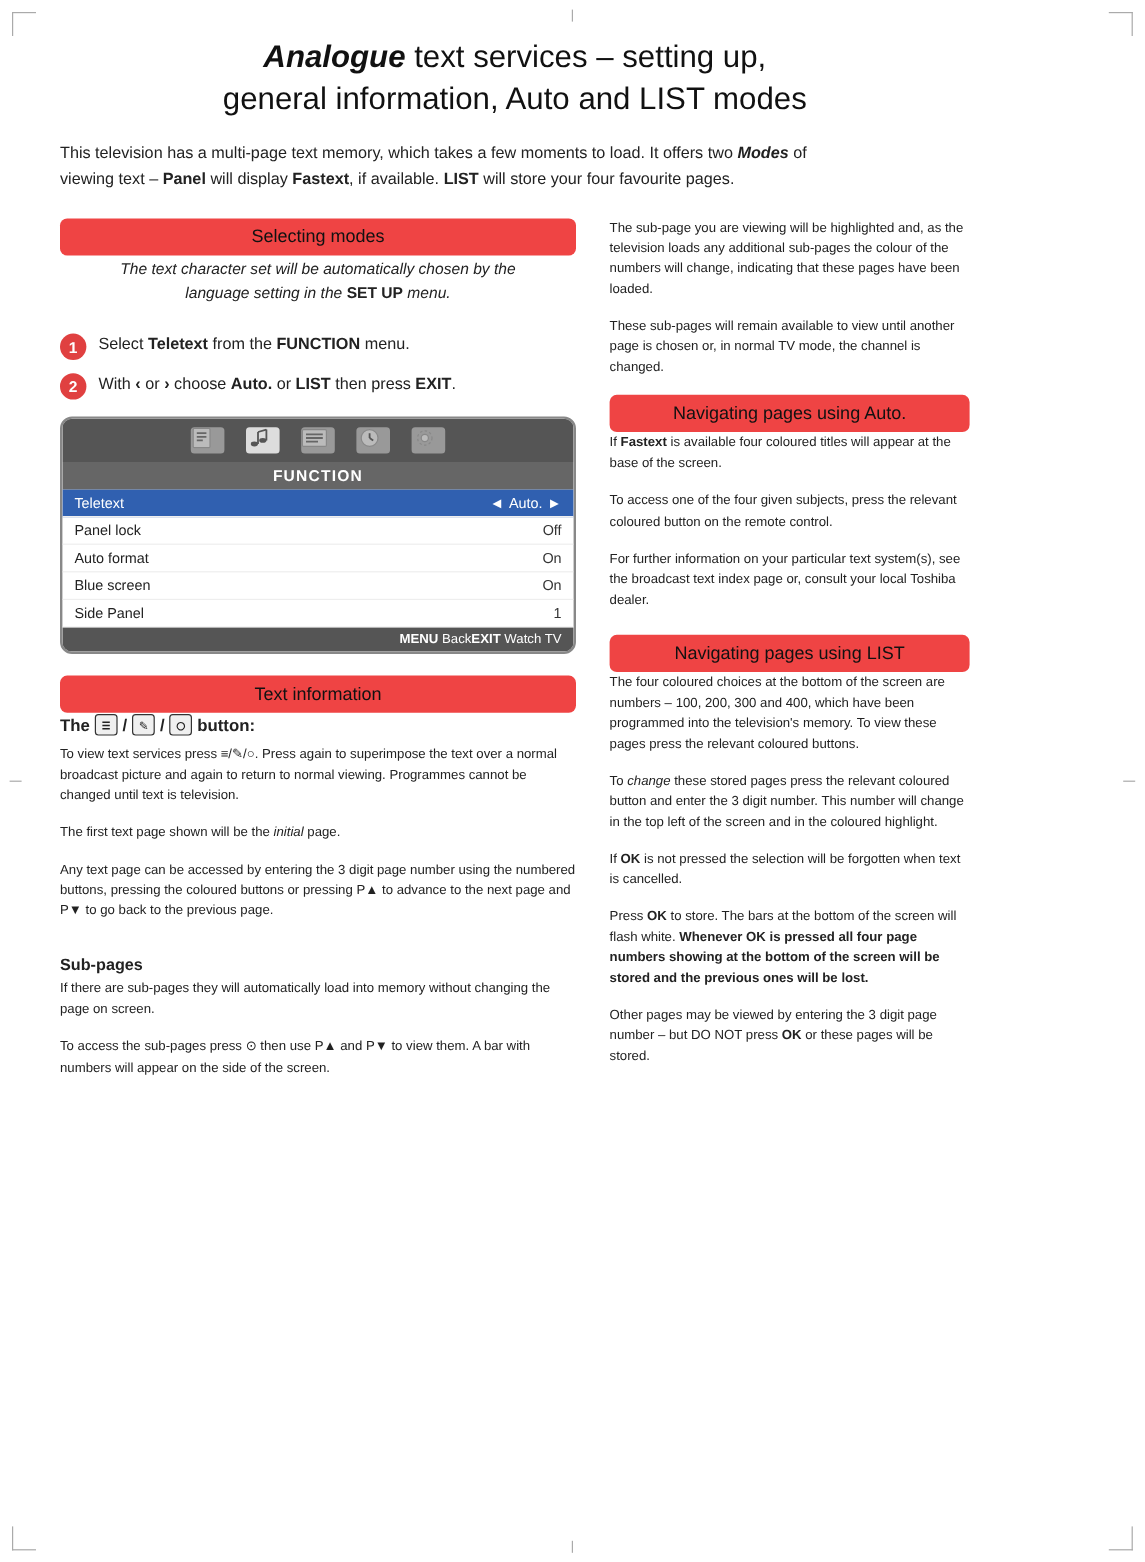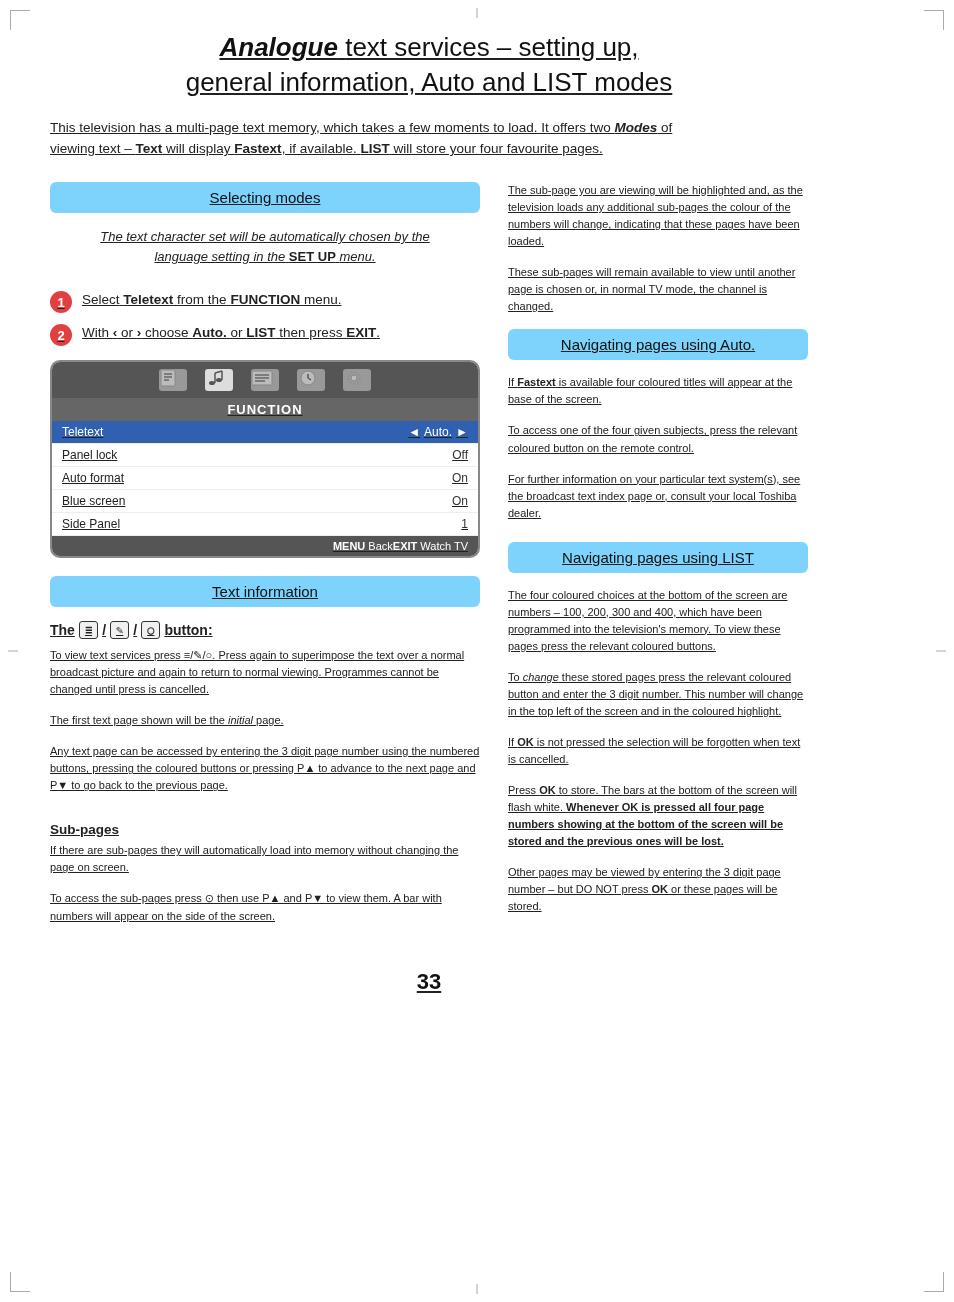--- a/index.html
+++ b/index.html
@@ -10,21 +10,20 @@
       font-family: Arial, Helvetica, sans-serif;
       font-size: 13.5px;
       color: #222;
       position: relative;
     }
     .page-wrapper {
       width: 858px;
       min-height: 1302px;
       padding: 30px 50px 40px 50px;
       position: relative;
-      text-decoration: underline;
     }
     
     .corner { position: absolute; width: 20px; height: 20px; }
     .corner-tl { top: 10px; left: 10px; border-top: 1px solid #aaa; border-left: 1px solid #aaa; }
     .corner-tr { top: 10px; right: 10px; border-top: 1px solid #aaa; border-right: 1px solid #aaa; }
     .corner-bl { bottom: 10px; left: 10px; border-bottom: 1px solid #aaa; border-left: 1px solid #aaa; }
     .corner-br { bottom: 10px; right: 10px; border-bottom: 1px solid #aaa; border-right: 1px solid #aaa; }
     
     .center-top { position: absolute; top: 8px; left: 50%; transform: translateX(-50%); width: 1px; height: 10px; background: #aaa; }
     .center-bottom { position: absolute; bottom: 8px; left: 50%; transform: translateX(-50%); width: 1px; height: 10px; background: #aaa; }
@@ -53,27 +52,27 @@
 
     .two-col {
       display: flex;
       gap: 28px;
     }
     .col-left { flex: 0 0 430px; max-width: 430px; }
     .col-right { flex: 1; }
 
     
     .section-bar {
-      background: #7dd3fc;
+      background: #ef4444;
       border-radius: 6px;
       text-align: center;
       padding: 7px 10px;
       font-size: 15px;
       font-weight: normal;
-      margin-bottom: 14px;
+      margin-bottom: 1px;
       color: #111;
     }
 
     .italic-note {
       font-style: italic;
       font-size: 13px;
       text-align: center;
       line-height: 1.5;
       margin-bottom: 24px;
     }
@@ -220,21 +219,21 @@
 <div class="center-right"></div>
 
 <div class="page-wrapper">
 
   <h1 class="main-title">
     <span class="bold-title">Analogue</span>
     <span> text services – setting up,<br>general information, Auto and LIST modes</span>
   </h1>
 
   <p class="intro-text">
-    <span>This television has a multi-page text memory, which takes a few moments to load. It offers two </span><span class="bold-italic">Modes</span><span> of<br>viewing text – </span><b>Text</b><span> will display </span><b>Fastext</b><span>, if available. </span><b>LIST</b><span> will store your four favourite pages.</span>
+    <span>This television has a multi-page text memory, which takes a few moments to load. It offers two </span><span class="bold-italic">Modes</span><span> of<br>viewing text – </span><b>Panel</b><span> will display </span><b>Fastext</b><span>, if available. </span><b>LIST</b><span> will store your four favourite pages.</span>
   </p>
 
   <div class="two-col">
 
     <div class="col-left">
 
       <div class="section-bar">Selecting modes</div>
 
       <p class="italic-note">
         <span>The text character set will be automatically chosen by the</span><br>
@@ -340,21 +339,21 @@
           <span>The </span>
           <span class="btn-icon">≡</span>
           <span>/</span>
           <span class="btn-icon">✎</span>
           <span>/</span>
           <span class="btn-icon">○</span>
           <span> button:</span>
         </div>
 
         <p class="body-text">
-          To view text services press ≡/✎/○. Press again to superimpose the text over a normal broadcast picture and again to return to normal viewing. Programmes cannot be changed until press is cancelled.
+          To view text services press ≡/✎/○. Press again to superimpose the text over a normal broadcast picture and again to return to normal viewing. Programmes cannot be changed until text is television.
         </p>
         <p class="body-text">
           The first text page shown will be the <i>initial</i> page.
         </p>
         <p class="body-text">
           Any text page can be accessed by entering the 3 digit page number using the numbered buttons, pressing the coloured buttons or pressing P▲ to advance to the next page and P▼ to go back to the previous page.
         </p>
 
         <div class="subpages-heading">Sub-pages</div>
         <p class="body-text">
@@ -407,15 +406,14 @@
         </p>
         <p class="body-text">
           Other pages may be viewed by entering the 3 digit page number – but DO NOT press <b>OK</b> or these pages will be stored.
         </p>
       </div>
 
     </div>
 
   </div>
 
-  <div class="page-number">33</div>
 
 </div>
 
 </body></html>

